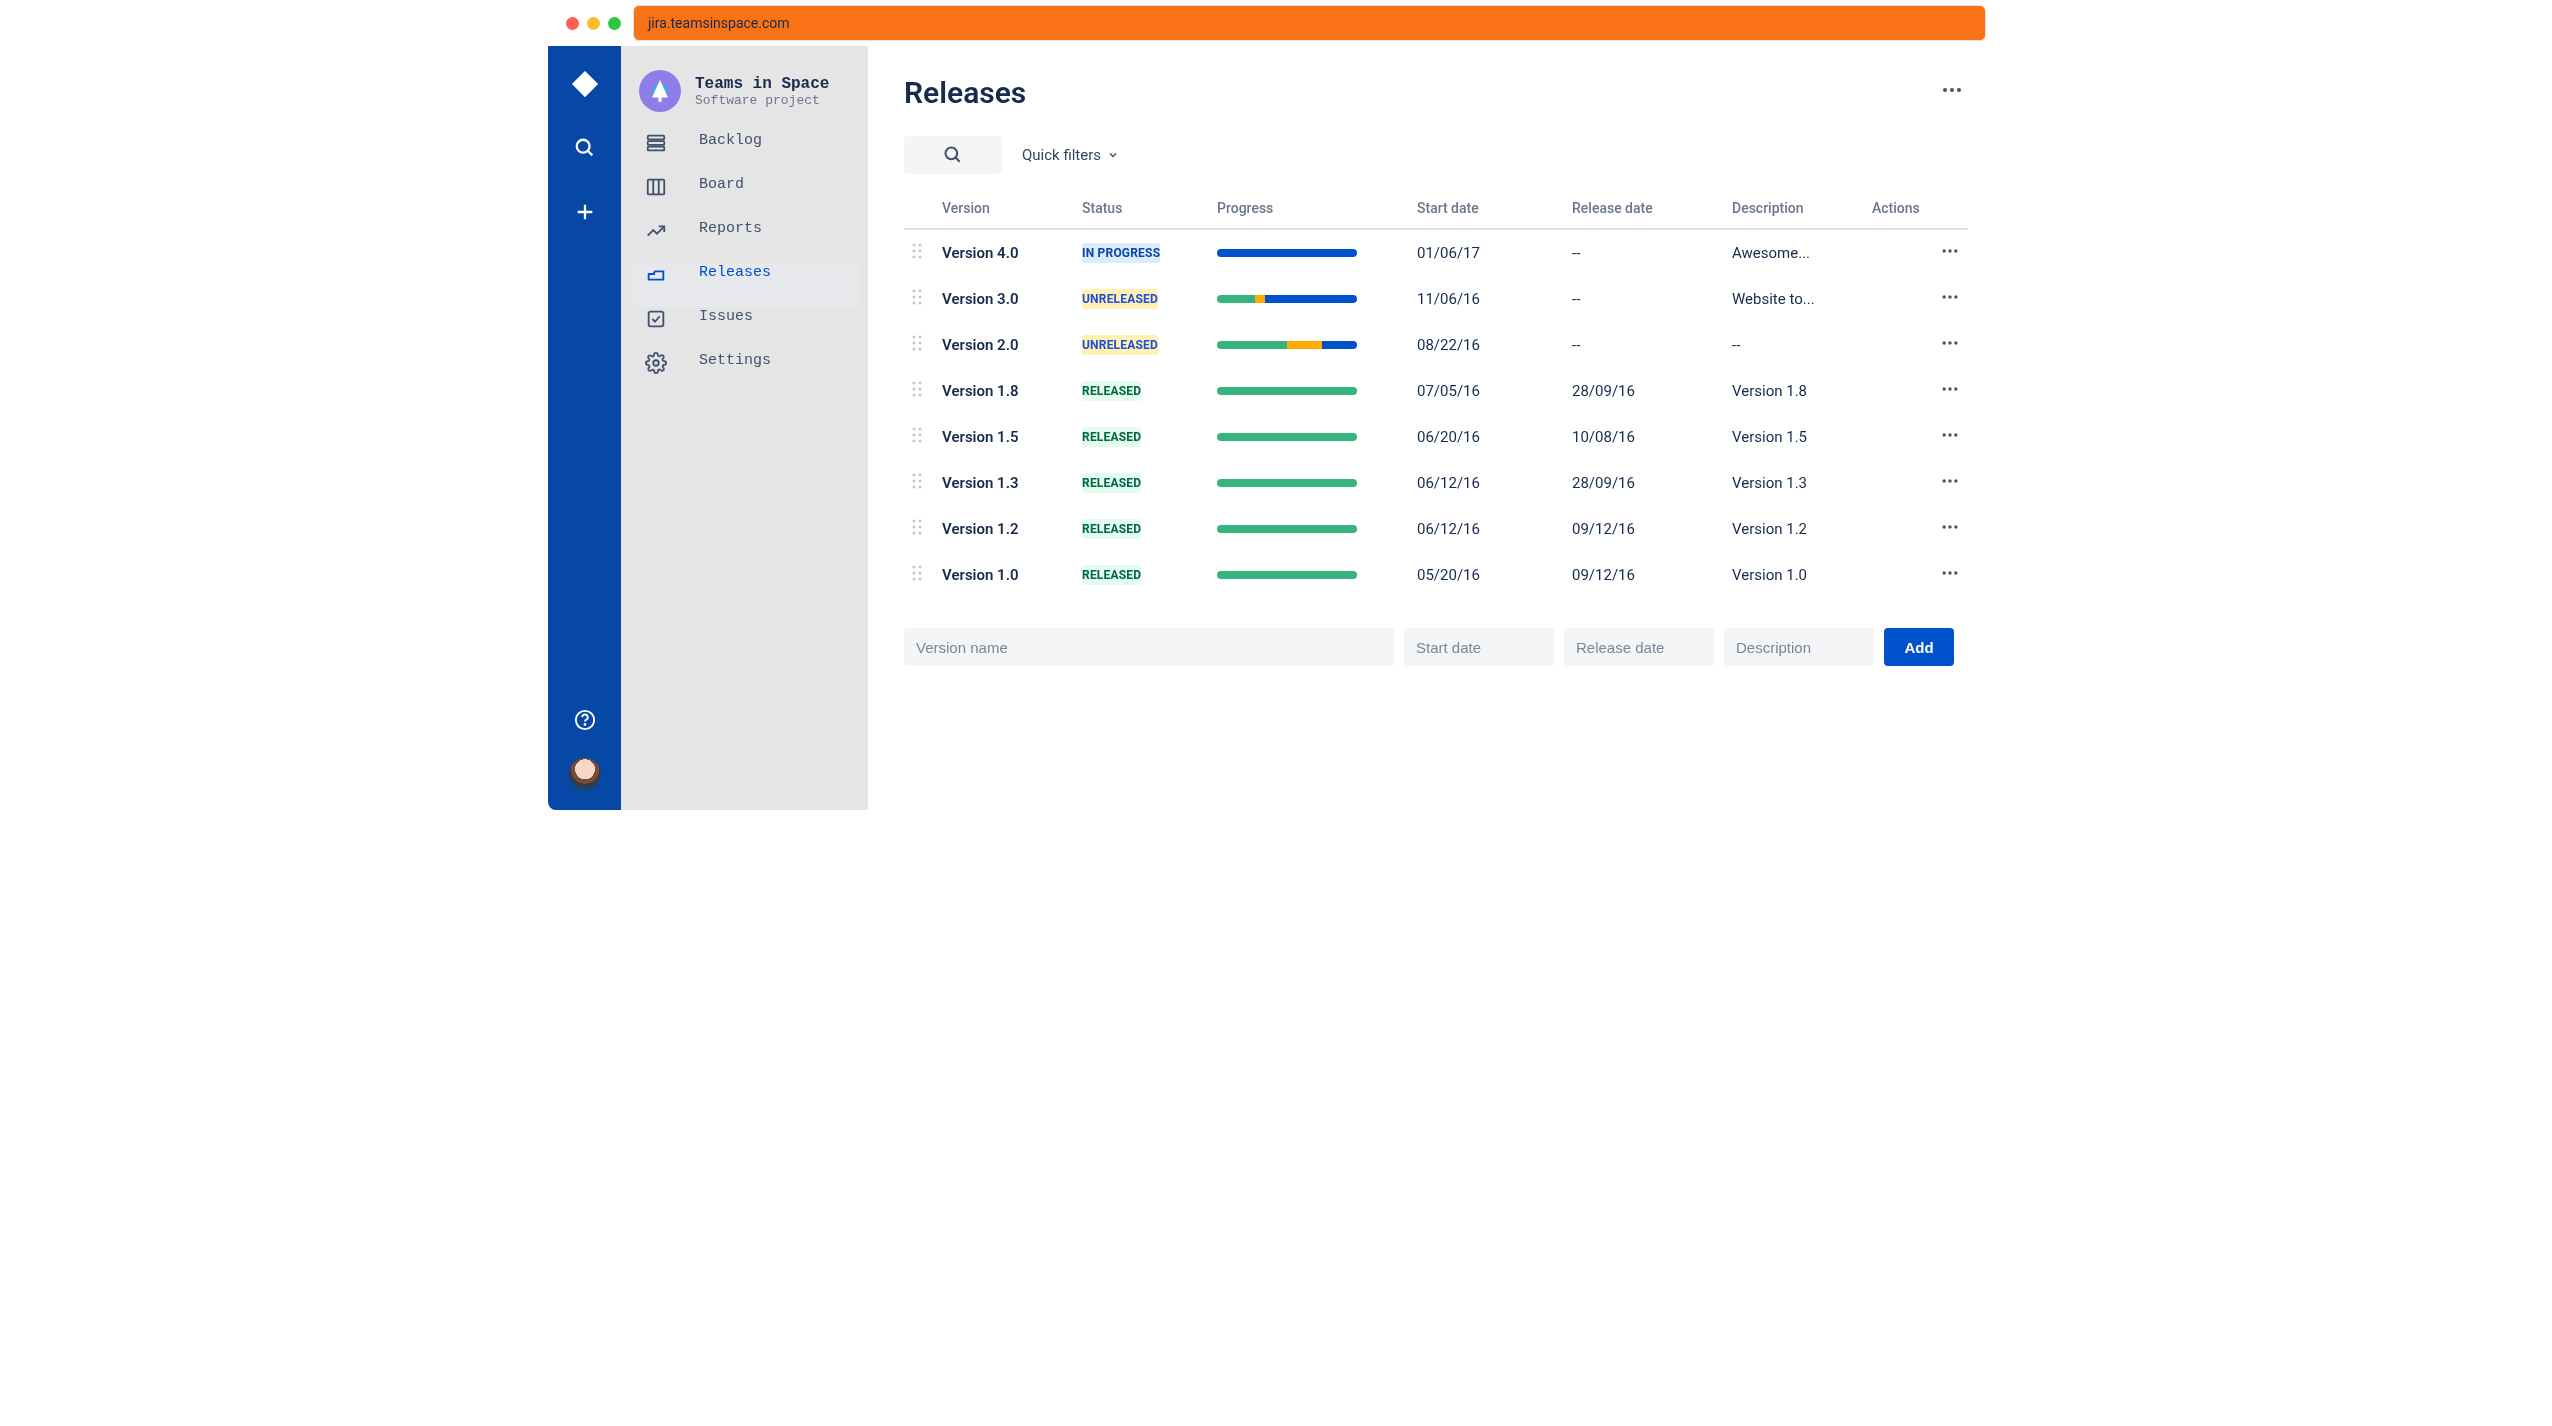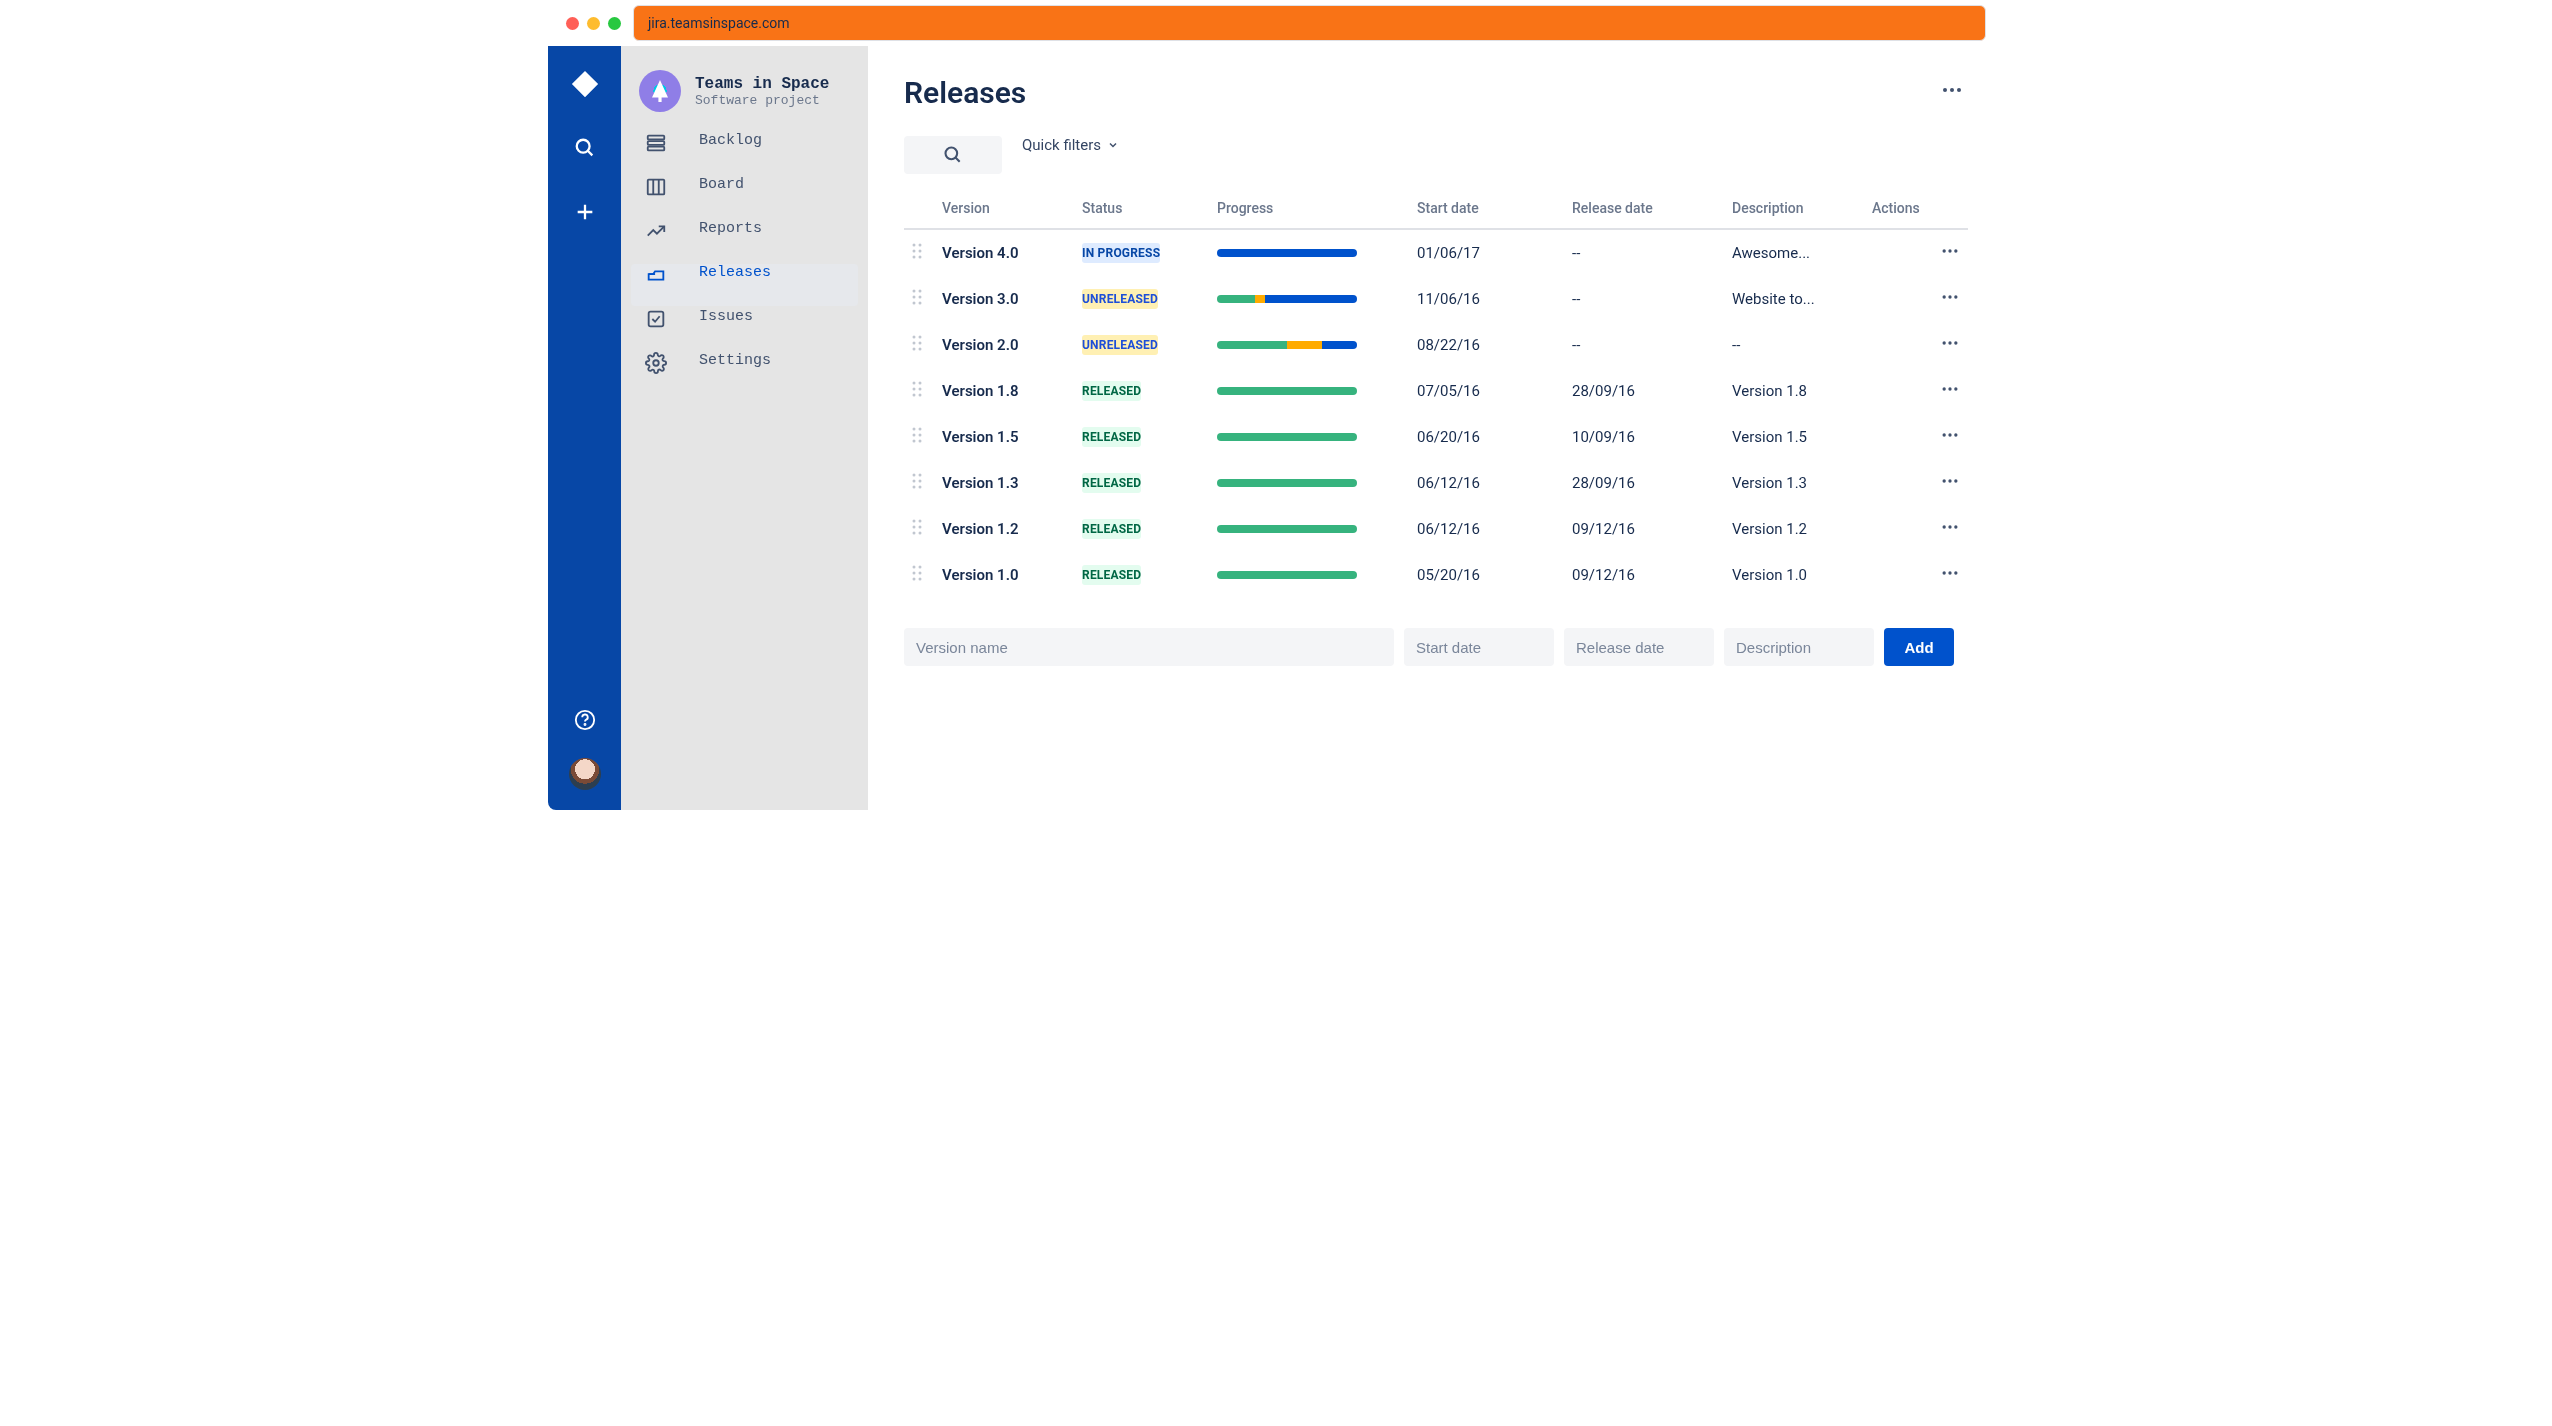--- a/index.html
+++ b/index.html
@@ -104,21 +104,21 @@
     padding: 28px 36px;
     overflow: auto;
   }
   .content-header {
     display: flex; align-items: center; justify-content: space-between;
     margin-bottom: 26px;
   }
   .page-title { font-size: 30px; font-weight: 600; color: #172B4D; }
   .more-btn { cursor: pointer; color: #42526E; padding: 4px; }
   .toolbar {
-    display: flex; align-items: flex-start; gap: 20px; margin-bottom: 14px;
+    display: flex; align-items: center; gap: 20px; margin-bottom: 14px;
   }
   .search-box {
     width: 98px; height: 38px; background: #F4F5F7;
     display:flex; align-items:center; justify-content:center;
     border-radius: 4px;
   }
   .quick-filters {
     display:flex; align-items:center; gap:6px;
     font-size: 15px; color: #344563; cursor:pointer;
   }
@@ -450,21 +450,21 @@
               <td class="version-name">Version 1.5</td>
               <td><span class="status-lozenge status-RELEASED">RELEASED</span></td>
               <td>
                 <div class="progress-bar">
                   <div class="seg-green" style="width:100%"></div>
                   <div class="seg-yellow" style="width:0%"></div>
                   <div class="seg-blue" style="width:0%"></div>
                 </div>
               </td>
               <td>06/20/16</td>
-              <td>10/09/16</td>
+              <td>10/08/16</td>
               <td class="desc-cell">Version 1.5</td>
               <td class="row-actions"><svg width="20" height="20" viewBox="0 0 24 24" fill="#42526E">
                   <circle cx="5" cy="12" r="2"></circle>
                   <circle cx="12" cy="12" r="2"></circle>
                   <circle cx="19" cy="12" r="2"></circle>
                 </svg></td>
             </tr>
             <tr>
               <td class="drag-handle"><svg width="10" height="16" viewBox="0 0 10 16" fill="#C1C7D0">
                   <circle cx="2" cy="2" r="1.5"></circle>

